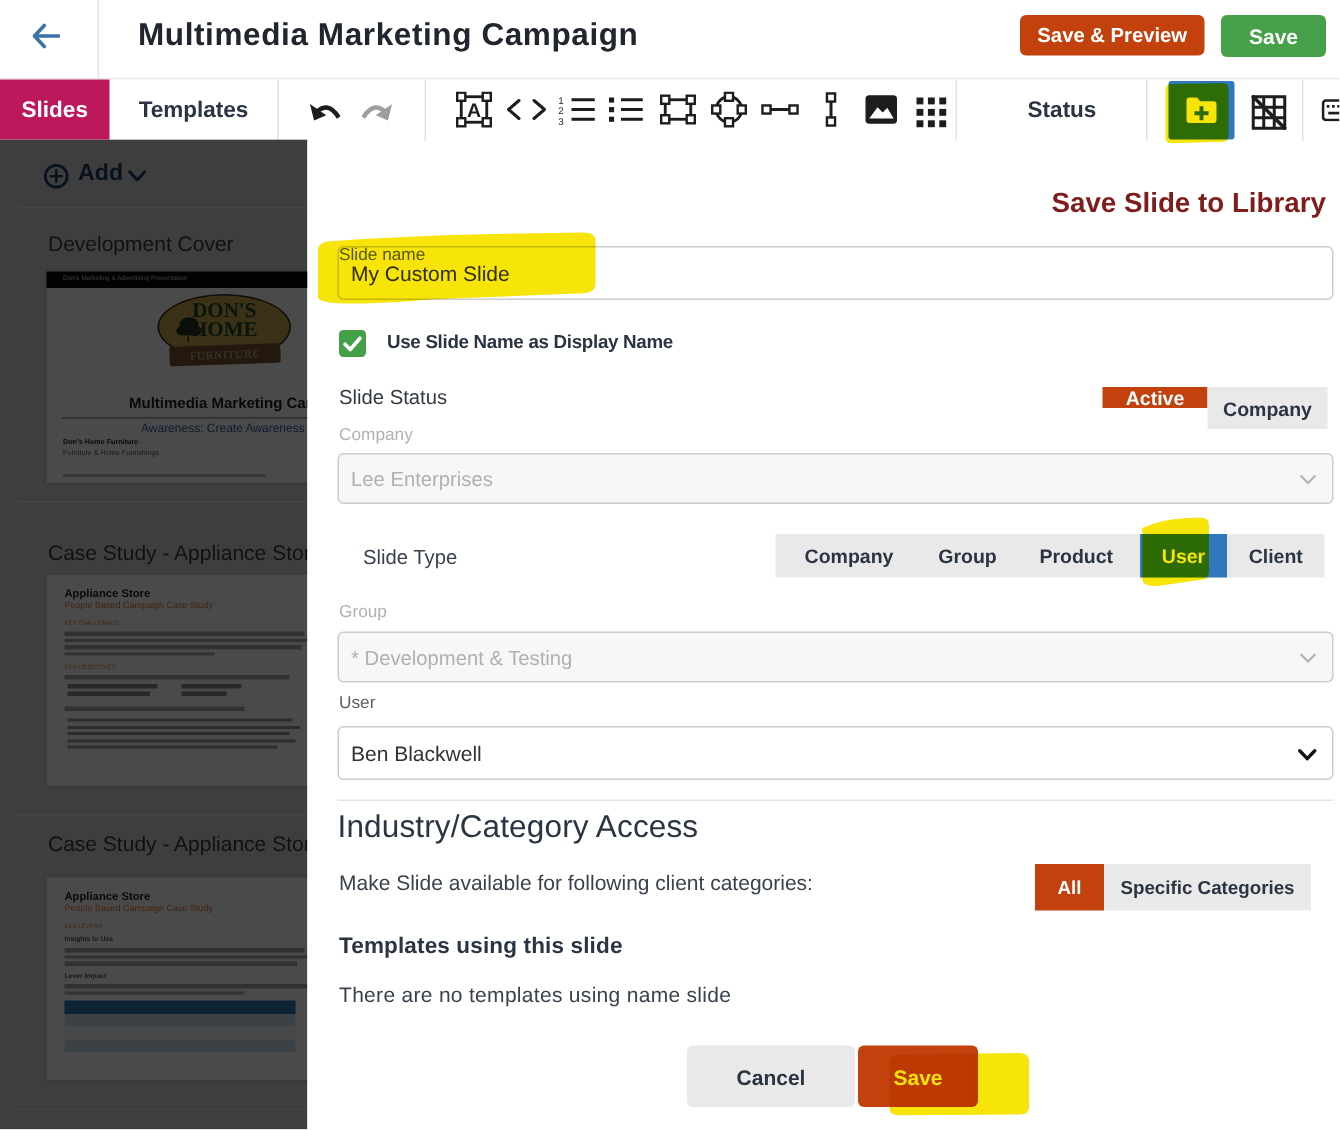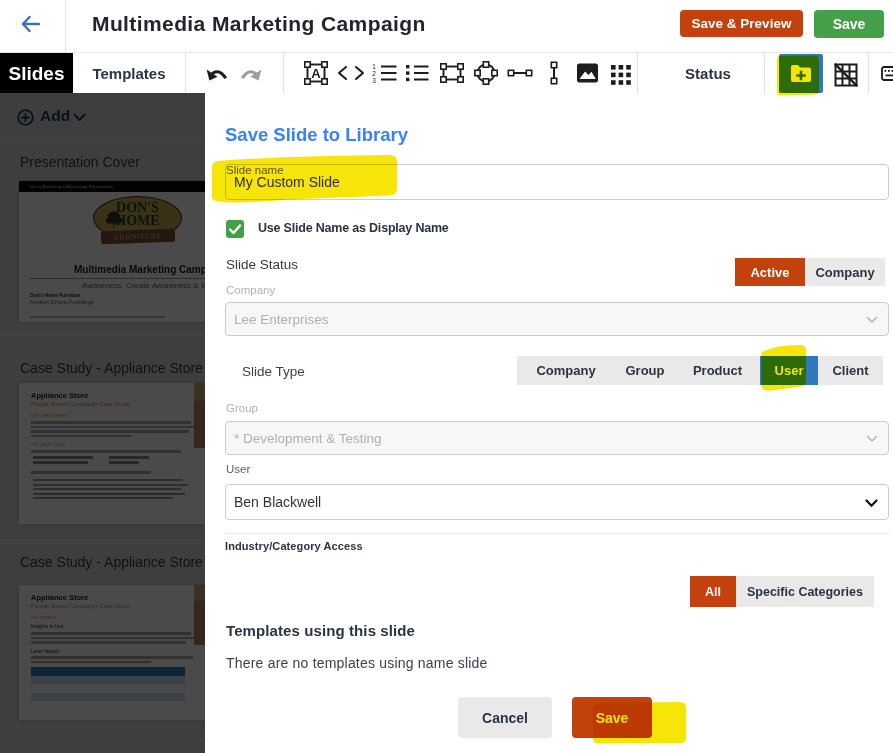--- a/index.html
+++ b/index.html
@@ -18,21 +18,21 @@
   <svg class="abs" style="left:20px;top:14px" width="20" height="20" viewBox="0 0 20 20">
     <path d="M19 10 H3 M9.5 3 L3 10 L9.5 17" fill="none" stroke="#3a72ad" stroke-width="2.4" stroke-linecap="round" stroke-linejoin="round"></path>
   </svg>
   <div class="abs" style="left:65px;top:0;width:1px;height:53px;background:#e3e3e3"></div>
   <div class="abs" style="left:92px;top:12px;font-size:21px;font-weight:bold;color:#20252e;letter-spacing:.4px">Multimedia Marketing Campaign</div>
   <div class="abs btn blue" style="left:680px;top:10px;width:123px;height:27px;font-size:13.5px">Save &amp; Preview</div>
   <div class="abs btn" style="left:814px;top:10px;width:70px;height:28px;font-size:14px;background:#45a049;color:#fff">Save</div>
 </div>
 
 <div class="abs" style="left:0;top:53px;width:893px;height:41px;background:#fff">
-  <div class="abs" style="left:0;top:0;width:73px;height:41px;background:#000000;color:#fff;font-weight:bold;font-size:19px;display:flex;align-items:center;justify-content:center">Slides</div>
+  <div class="abs" style="left:0;top:0;width:73px;height:41px;background:#be185d;color:#fff;font-weight:bold;font-size:15px;display:flex;align-items:center;justify-content:center">Slides</div>
   <div class="abs" style="left:73px;top:0;width:112px;height:41px;color:#2b3442;font-weight:bold;font-size:15px;display:flex;align-items:center;justify-content:center">Templates</div>
   <div class="abs" style="left:185px;top:0;width:1px;height:41px;background:#e3e3e3"></div>
 
   <svg class="abs" style="left:206px;top:15px" width="22" height="13" viewBox="0 0 22 13">
     <path d="M3.5 8.5 Q12 -2 19.8 10.3" fill="none" stroke="#1d1d1d" stroke-width="3"></path>
     <path d="M0.6 1.4 L3.4 12.4 L11.5 8.8 Z" fill="#1d1d1d"></path>
   </svg>
   <svg class="abs" style="left:240px;top:15px" width="22" height="13" viewBox="0 0 22 13">
     <path d="M18.5 8.5 Q10 -2 2.2 10.3" fill="none" stroke="#9e9e9e" stroke-width="3"></path>
     <path d="M21.4 1.4 L18.6 12.4 L10.5 8.8 Z" fill="#9e9e9e"></path>
@@ -140,33 +140,33 @@
         <rect x="3.5" y="4" width="1.8" height="1.8"></rect>
         <rect x="7" y="4" width="1.8" height="1.8"></rect>
         <rect x="10.5" y="4" width="1.8" height="1.8"></rect>
         <rect x="14" y="4" width="1.8" height="1.8"></rect>
         <rect x="4.5" y="8.5" width="10" height="1.8"></rect>
       </g>
   </svg>
 </div>
 
 <div class="abs" style="left:0;top:93px;width:205px;height:660px;background:#d7d7d7;overflow:hidden">
-  <div id="sidebar-inner" class="abs" style="left:0;top:1px;width:240px;height:659px">
+  <div id="sidebar-inner" class="abs" style="left:12px;top:1px;width:240px;height:659px">
 
     <svg class="abs" style="left:17px;top:15px" width="17" height="17" viewBox="0 0 17 17">
       <circle cx="8.5" cy="8.5" r="7.3" fill="none" stroke="#1b4066" stroke-width="1.8"></circle>
       <path d="M8.5 4.8 V12.2 M4.8 8.5 H12.2" stroke="#1b4066" stroke-width="1.8" stroke-linecap="round"></path>
     </svg>
     <div class="abs" style="left:40px;top:13px;font-size:15.5px;font-weight:bold;color:#1b4066">Add</div>
     <svg class="abs" style="left:73px;top:19px" width="13" height="9" viewBox="0 0 13 9">
         <path d="M1.5 1.5 L6.5 7 L11.5 1.5" fill="none" stroke="#1b4066" stroke-width="2" stroke-linecap="round" stroke-linejoin="round"></path>
       </svg>
     <div class="abs" style="left:0;top:44px;width:240px;height:1px;background:#ececec"></div>
 
-    <div class="abs" style="left:20px;top:60px;font-size:14px;color:#3c3c3c">Presentation Cover</div>
+    <div class="abs" style="left:20px;top:60px;font-size:14px;color:#3c3c3c">Development Cover</div>
     <div class="abs" style="left:19px;top:87px;width:230px;height:141px;background:#fff;box-shadow:0 0 3px rgba(0,0,0,.25)">
       <div class="abs" style="left:0;top:0;width:230px;height:10.5px;background:#080808"></div>
       <div class="abs" style="left:11px;top:3px;font-size:6px;transform:scale(.72);transform-origin:0 0;color:#cfcfcf">Don's Marketing &amp; Advertising Presentation</div>
 
       <div class="abs" style="left:74px;top:15px;width:89px;height:52px">
         <div class="abs" style="left:0;top:0;width:89px;height:44px;background:#c9a84c;border:1.5px solid #2b2b1d;border-radius:50%"></div>
         <div class="abs" style="left:0;top:5px;width:89px;text-align:center;font-family:'Liberation Serif',serif;font-weight:bold;font-size:14px;color:#1d4a2a;line-height:13px">DON'S<br>HOME</div>
         <div class="abs" style="left:8px;top:34px;width:74px;height:13px;background:#7a5233;border-radius:2px;transform:rotate(-2deg)"></div>
         <div class="abs" style="left:8px;top:36px;width:74px;text-align:center;font-family:'Liberation Serif',serif;font-size:7.5px;color:#d9c49a;letter-spacing:.5px;transform:rotate(-2deg)">FURNITURE</div>
         <svg class="abs" style="left:10px;top:14px" width="22" height="20" viewBox="0 0 22 20">
@@ -228,33 +228,33 @@
       <div class="abs" style="left:175px;top:0;width:55px;height:60px;background:#b08a5e"></div>
       <div class="abs" style="left:175px;top:0;width:55px;height:16px;background:#caa87a"></div>
     </div>
     <div class="abs" style="left:0;top:645px;width:240px;height:1px;background:#ececec"></div>
   </div>
 
   <div class="abs" style="left:0;top:0;width:205px;height:660px;background:rgba(0,0,0,0.71)"></div>
 </div>
 
 <div class="abs" style="left:205px;top:94px;width:688px;height:659px;background:#fff">
-  <div class="abs" style="left:20px;top:30px;width:659px;text-align:left;font-size:18.5px;font-weight:bold;color:#3b82f6">Save Slide to Library</div>
+  <div class="abs" style="left:20px;top:30px;width:659px;text-align:right;font-size:18.5px;font-weight:bold;color:#7f1d1d">Save Slide to Library</div>
   <div class="abs lbl" style="left:21px;top:70px">Slide name</div>
   <div class="abs" style="left:20px;top:70px;width:664px;height:36px;border:1px solid #ccc;border-radius:4px;display:flex;align-items:center;padding-left:8px;font-size:14px;color:#333">My Custom Slide</div>
 
   <div class="abs" style="left:21px;top:126px;width:18px;height:18px;background:#43a047;border-radius:3px">
     <svg width="18" height="18" viewBox="0 0 18 18">
         <path d="M4 9.5 L7.5 13 L14 5.5" fill="none" stroke="#fff" stroke-width="2.4" stroke-linecap="round" stroke-linejoin="round"></path>
       </svg>
   </div>
   <div class="abs" style="left:53px;top:127px;font-size:12.5px;font-weight:bold;color:#2b3442;letter-spacing:-.2px">Use Slide Name as Display Name</div>
 
   <div class="abs" style="left:21px;top:163px;font-size:13.5px;color:#333a44">Slide Status</div>
-  <div class="abs btn blue" style="left:530px;top:164px;width:70px;height:28px;font-size:13px;border-radius:0">Active</div>
+  <div class="abs btn blue" style="left:530px;top:164px;width:70px;height:14px;font-size:13px;border-radius:0">Active</div>
   <div class="abs btn gray" style="left:600px;top:164px;width:80px;height:28px;font-size:13px;border-radius:0">Company</div>
 
   <div class="abs lbl-dis" style="left:21px;top:190px">Company</div>
   <div class="abs sel" style="left:20px;top:208px;width:664px;height:34px;background:#f7f7f7;color:#b0b0b0;padding-left:8px">Lee Enterprises
     <svg class="abs" style="right:10px;top:13px" width="12" height="8" viewBox="0 0 12 8">
         <path d="M1.5 1.5 L6 6 L10.5 1.5" fill="none" stroke="#b5b5b5" stroke-width="1.6" stroke-linecap="round" stroke-linejoin="round"></path>
       </svg>
   </div>
 
   <div class="abs" style="left:37px;top:270px;font-size:13.5px;color:#3a424d">Slide Type</div>
@@ -274,28 +274,29 @@
   </div>
 
   <div class="abs lbl" style="left:21px;top:369px">User</div>
   <div class="abs sel" style="left:20px;top:390px;width:664px;height:36px;background:#fff;color:#333;padding-left:8px;font-size:14px">Ben Blackwell
     <svg class="abs" style="right:10px;top:14px" width="13" height="9" viewBox="0 0 13 9">
         <path d="M1.5 1.5 L6.5 6.8 L11.5 1.5" fill="none" stroke="#111" stroke-width="2.2" stroke-linecap="round" stroke-linejoin="round"></path>
       </svg>
   </div>
 
   <div class="abs" style="left:20px;top:439px;width:664px;height:1px;background:#e5e5e5"></div>
-  <div class="abs" style="left:20px;top:446px;font-size:11px;font-weight:bold;color:#2b3442;letter-spacing:.1px">Industry/Category Access</div>
+  <div class="abs" style="left:20px;top:446px;font-size:21px;font-weight:normal;color:#2b3442;letter-spacing:.1px">Industry/Category Access</div>
+  <div class="abs" style="left:21px;top:486px;font-size:14px;color:#3a424d">Make Slide available for following client categories:</div>
   <div class="abs btn blue" style="left:485px;top:482px;width:46px;height:31px;font-size:12.5px;border-radius:0">All</div>
   <div class="abs btn gray" style="left:531px;top:482px;width:138px;height:31px;font-size:12.5px;border-radius:0">Specific Categories</div>
 
   <div class="abs" style="left:21px;top:528px;font-size:15px;font-weight:bold;color:#2b3442;letter-spacing:.1px">Templates using this slide</div>
   <div class="abs" style="left:21px;top:561px;font-size:14px;color:#3a424d;letter-spacing:.2px">There are no templates using name slide</div>
 
-  <div class="abs btn gray" style="left:253px;top:603px;width:94px;height:41px;font-size:14px">Cancel</div>
+  <div class="abs btn gray" style="left:253px;top:603px;width:112px;height:41px;font-size:14px">Cancel</div>
   <div class="abs btn blue" style="left:367px;top:603px;width:80px;height:41px;font-size:14px">Save</div>
 </div>
 
 <svg class="abs" style="left:0;top:0;mix-blend-mode:multiply;pointer-events:none" width="893" height="753" viewBox="0 0 893 753">
   <g fill="#f7e408">
 
     <path d="M777 60 q0 -4 4 -4 l34 -0.5 q4 0 4 4 l0 31 q0 4 -4 4 l-34 1 q-4 0 -4 -4 Z"></path>
 
     <path d="M212 167 q0 -5 6 -6 q55 -4 110 -5 l61 -1 q8 0 8 6 l0 28 q0 6 -8 6.5 l-100 4 q-77 6.5 -77 -1.5 Z"></path>
 

